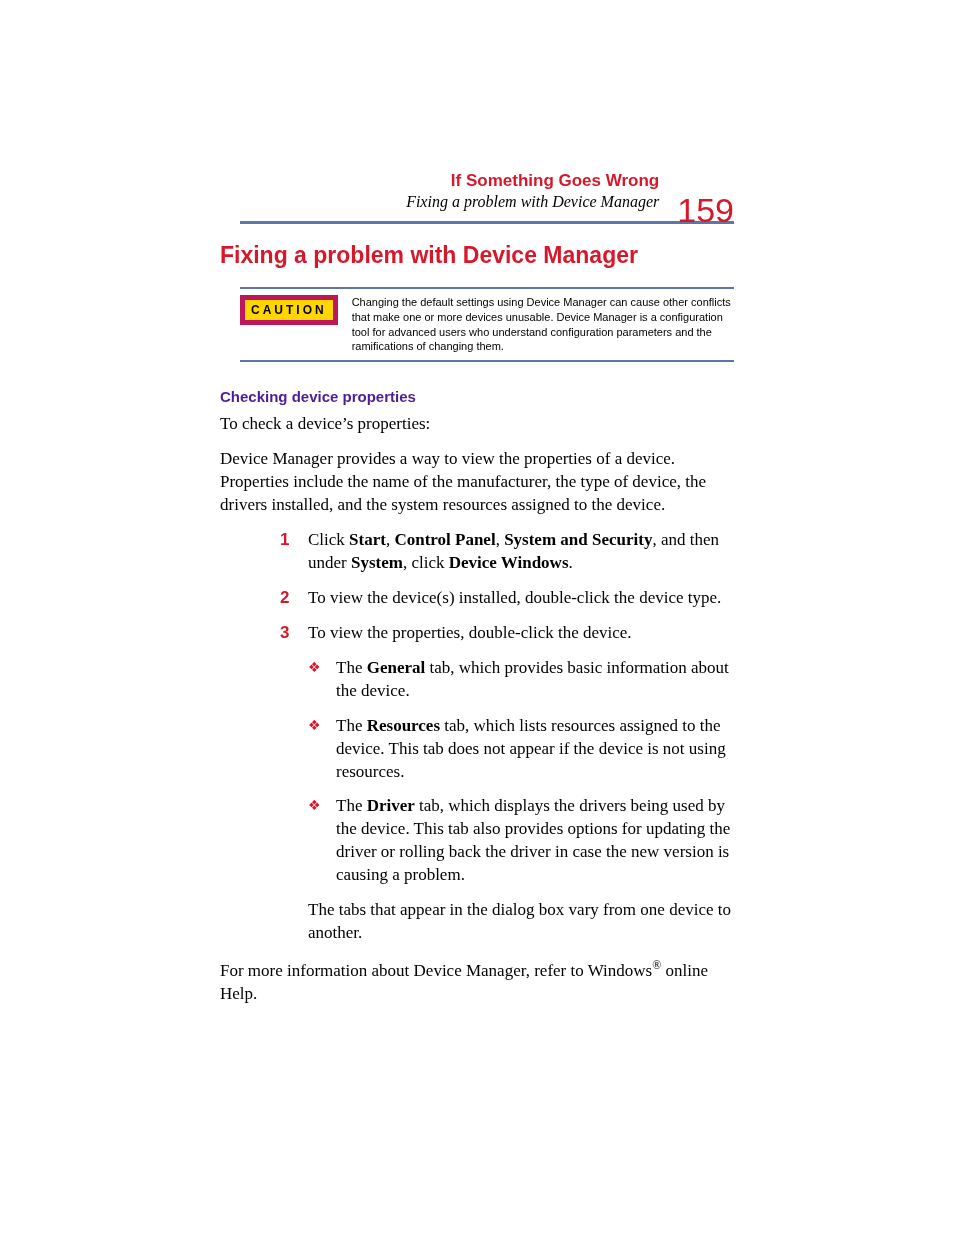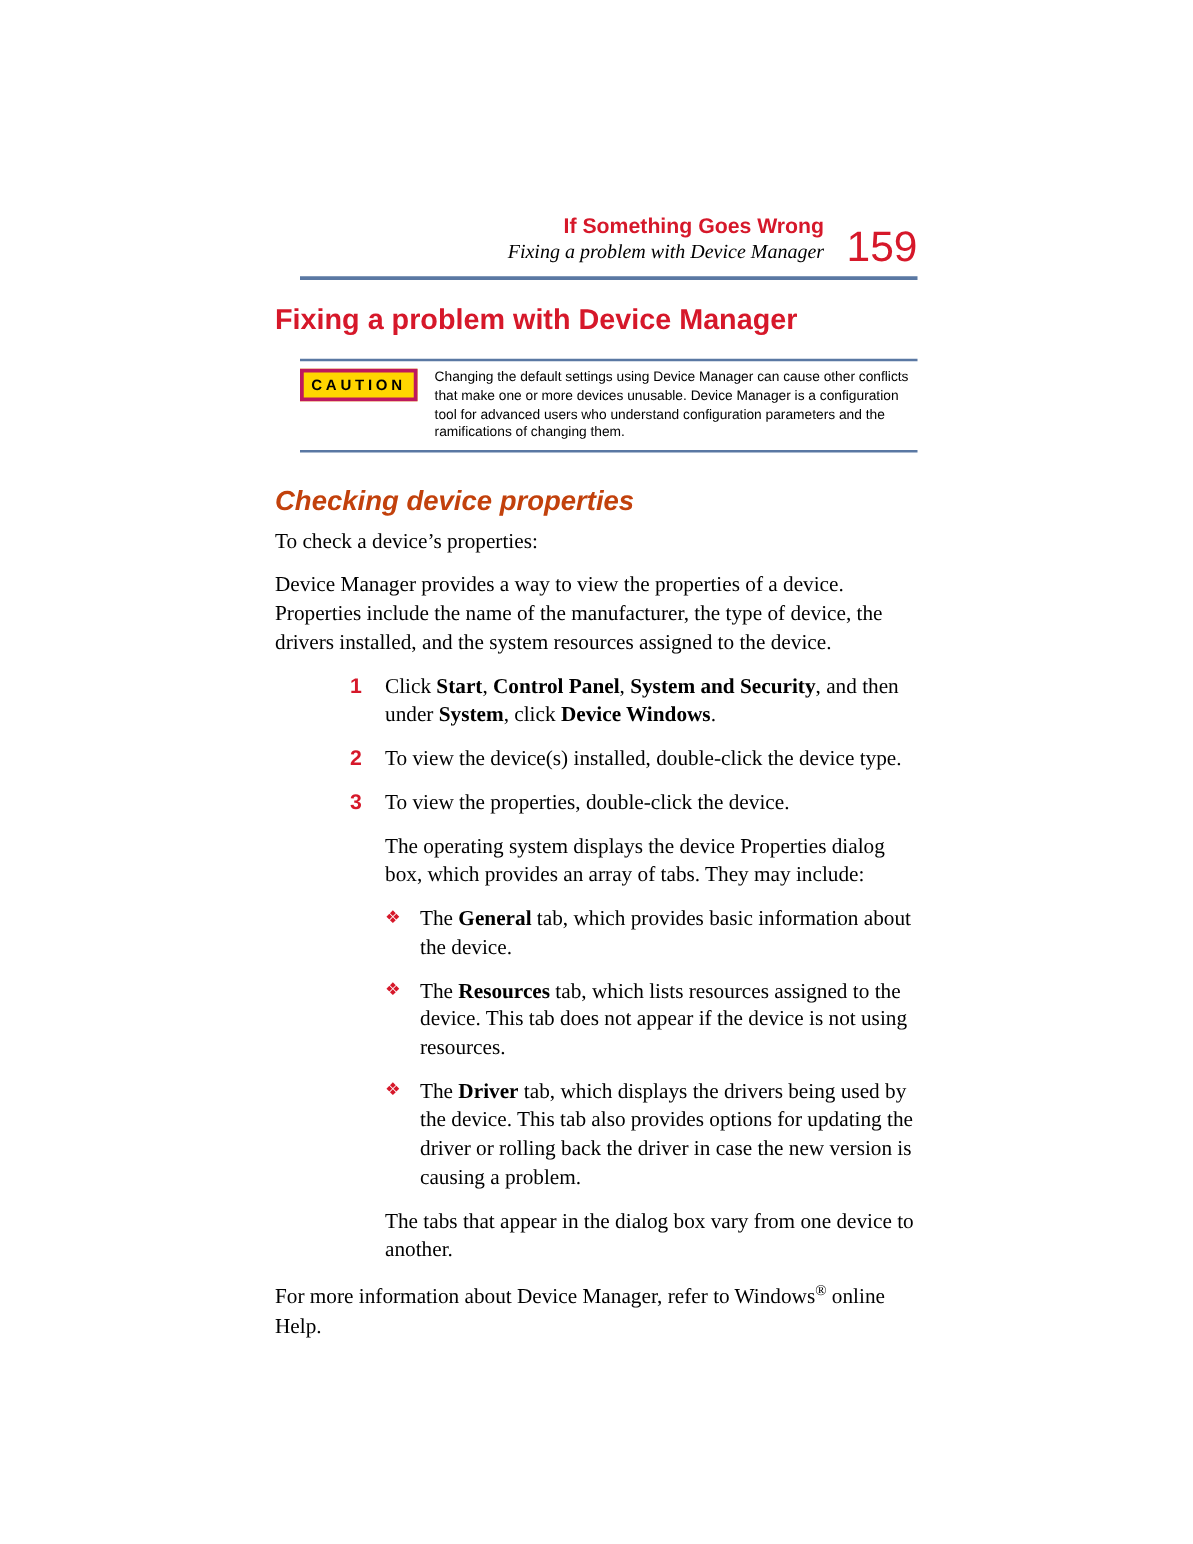--- a/index.html
+++ b/index.html
@@ -41,21 +41,21 @@
     font-style: italic;
     font-size: 16px;
   }
   .page-number {
     font-family: Arial, Helvetica, sans-serif;
     color: #d6182a;
     font-size: 34px;
     font-weight: 400;
     line-height: 1;
     position: relative;
-    top: 2px;
+    top: 14px;
   }
   .hr-top {
     border: none;
     border-top: 3px solid #5a78a3;
     margin: 8px 0 18px 0;
   }
   .h1 {
     font-family: Arial, Helvetica, sans-serif;
     font-weight: 700;
     color: #d6182a;
@@ -76,41 +76,40 @@
     margin: 0;
   }
   .caution-row {
     display: flex;
     gap: 14px;
     padding: 6px 0 6px 0;
     align-items: flex-start;
   }
   .caution-badge {
     background: #ffd600;
-    border: 3px solid #be185d;
+    border: 5px solid #be185d;
     font-family: Arial, Helvetica, sans-serif;
     font-weight: 700;
     letter-spacing: 3px;
     font-size: 12px;
     padding: 3px 6px;
     white-space: nowrap;
     color: #000;
   }
   .caution-text {
     font-family: Arial, Helvetica, sans-serif;
     font-size: 11px;
     line-height: 1.35;
   }
   .h2 {
     font-family: Arial, Helvetica, sans-serif;
     font-weight: 700;
-    color: #c2410c;
-    font-size: 22px;
+    color: #4c1d95;
+    font-size: 15px;
     margin: 26px 0 8px 0;
-    font-style: italic;
   }
   .para {
     margin: 0 0 12px 0;
   }
   ol.steps {
     list-style: none;
     margin: 0 0 0 60px;
     padding: 0;
     font-size: 17px;
   }
@@ -198,21 +197,20 @@
       </span>
     </li>
     <li>
       <span class="step-num">2</span>
       <span class="step-body">To view the device(s) installed, double-click the device type.</span>
     </li>
     <li>
       <span class="step-num">3</span>
       <span class="step-body">
         <span>To view the properties, double-click the device.</span>
-        <div class="sub-para">The operating system displays the device Properties dialog box, which provides an array of tabs. They may include:</div>
         <ul class="bullets">
           <li>
             <span class="diamond">❖</span>
             <span>
               <span>The </span><span class="bold">General</span><span> tab, which provides basic information about the device.</span>
             </span>
           </li>
           <li>
             <span class="diamond">❖</span>
             <span>

